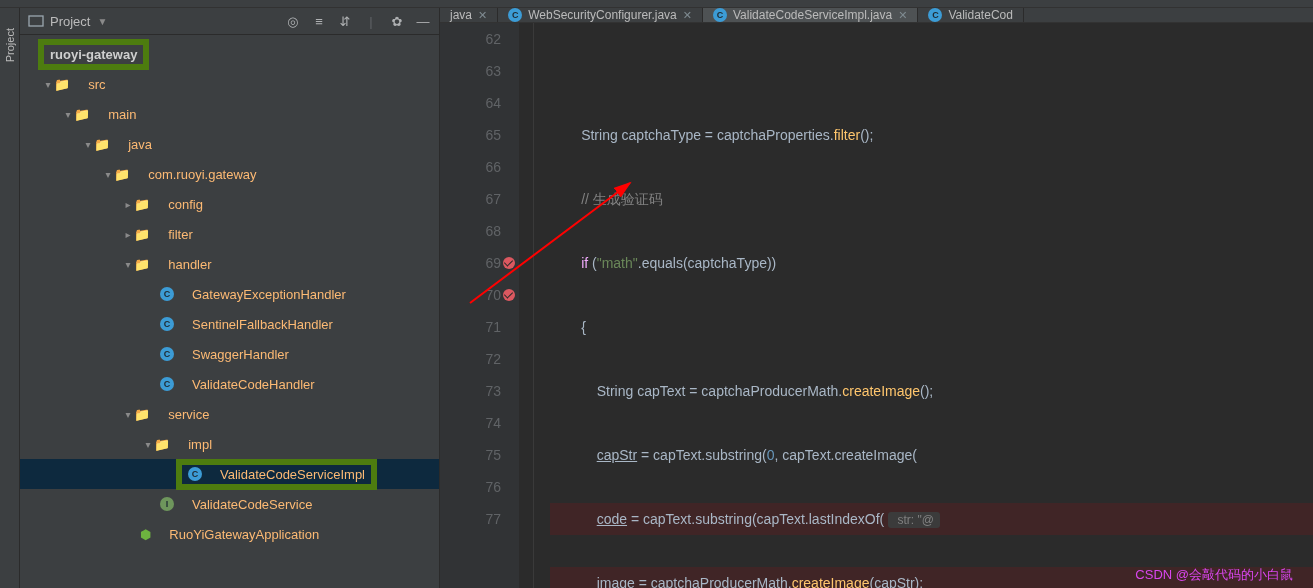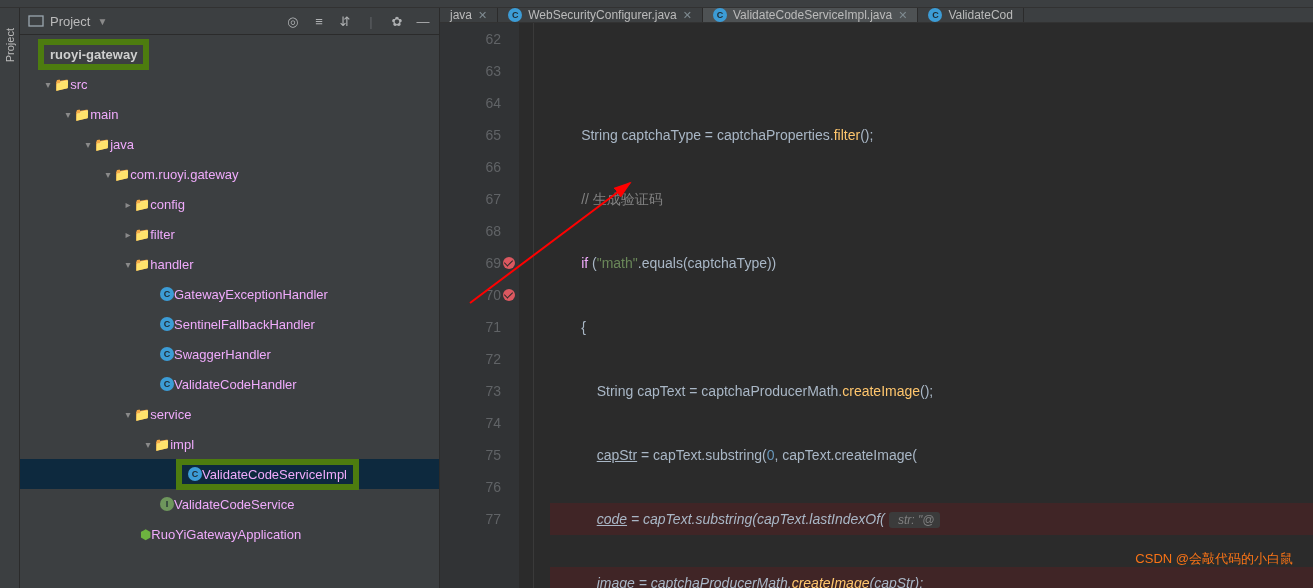--- a/index.html
+++ b/index.html
@@ -19,48 +19,48 @@
 .toolbar-icon { width: 16px; height: 16px; display: inline-flex; align-items: center; justify-content: center; cursor: pointer; }
 
 .tree { padding: 4px 0; }
 .tree-row { display: flex; align-items: center; height: 30px; padding-right: 8px; white-space: nowrap; }
 .tree-row.sel { background: #0d293e; }
 .chev { color: #8a8a8a; width: 12px; display: inline-block; text-align: center; font-size: 10px; }
 .icon-folder { color: #9aa7b0; }
 .icon-class { width: 14px; height: 14px; border-radius: 50%; background: #3c9cd6; display: inline-flex; align-items: center; justify-content: center; font-size: 9px; color: #1e2a32; font-weight: bold; }
 .icon-iface { width: 14px; height: 14px; border-radius: 50%; background: #6e965c; display: inline-flex; align-items: center; justify-content: center; font-size: 9px; color: #1e2a32; font-weight: bold; }
 .icon-spring { color: #6db33f; font-size: 13px; }
-.tree-label { margin-left: 0; color: #f0abfc; }
+.tree-label { margin-left: 18px; color: #fdba74; }
 .highlight-box { border: 6px solid #4d7c0f; padding: 2px 6px; display: inline-flex; align-items: center; margin-left: -2px; }
 
 
 .editor { flex: 1; display: flex; flex-direction: column; background: #2b2b2b; position: relative; }
 .tabs { display: flex; background: #3c3f41; height: 30px; border-bottom: 1px solid #323232; }
 .tab { display: flex; align-items: center; gap: 6px; padding: 0 10px; color: #bbbbbb; border-right: 1px solid #2b2b2b; font-size: 12px; }
 .tab.active { background: #4e5254; }
 .tab .close { color: #7f8b91; font-size: 11px; }
 
 .code-area { flex: 1; display: flex; font-family: "JetBrains Mono", Consolas, monospace; font-size: 14px; position: relative; }
 .gutter { width: 80px; background: #313335; text-align: right; padding-right: 18px; color: #606366; line-height: 32px; border-right: 1px solid #2b2b2b; user-select: none; position: relative; }
 .gutter .ln { height: 32px; position: relative; }
 .bp { position: absolute; right: -14px; top: 10px; width: 12px; height: 12px; background: #db5860; border-radius: 50%; }
 .bp::after { content: ""; position: absolute; left: 3px; top: 1px; width: 4px; height: 7px; border-right: 1.5px solid #2b2b2b; border-bottom: 1.5px solid #2b2b2b; transform: rotate(45deg); }
 
 .code { flex: 1; line-height: 32px; padding-left: 30px; position: relative; white-space: pre; }
 .code .line { height: 32px; }
-.code .line.bp-line { background: rgba(82,33,35,0.55); font-style: italic; }
+.code .line.bp-line { background: rgba(82,33,35,0.55); }
 .k { color: #f0abfc; }
 .s { color: #6a8759; }
 .c { color: #808080; }
 .f { color: #ffc66d; }
 .u { text-decoration: underline; }
 .hint { background: #3b3b3b; color: #808080; padding: 1px 6px; font-size: 12px; border-radius: 3px; }
 
 .arrow-svg { position: absolute; left: 20px; top: 150px; pointer-events: none; }
-.watermark { position: absolute; bottom: 20px; right: 20px; color: #f97316; font-size: 13px; font-family: Arial, sans-serif; }
+.watermark { position: absolute; bottom: 4px; right: 20px; color: #d946ef; font-size: 13px; font-family: Arial, sans-serif; }
 .fold-col { position: absolute; left: 80px; top: 0; width: 14px; height: 100%; border-right: 1px solid #3a3a3a; }
 </style>
 </head>
 <body>
 
 <div class="breadcrumb"></div>
 <div class="main">
   <div class="sidebar-tab">
       <span>Project</span>
     </div>

